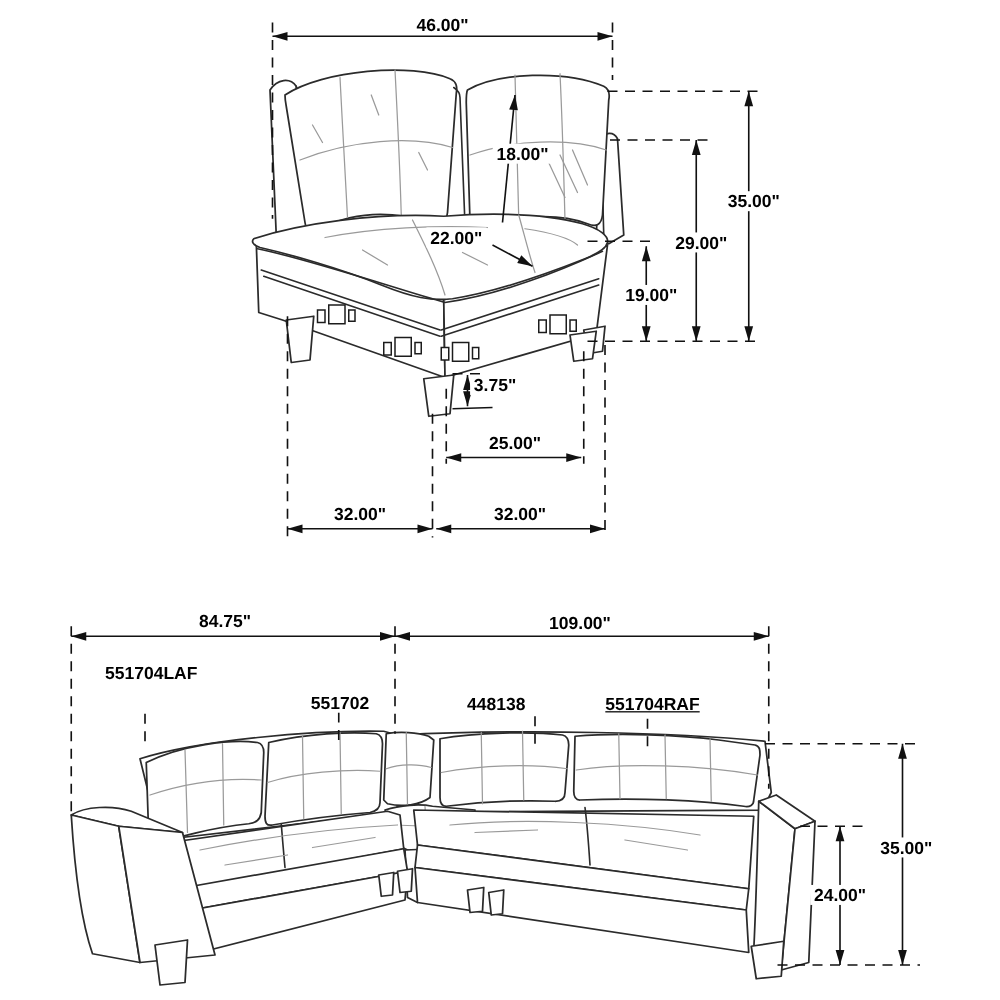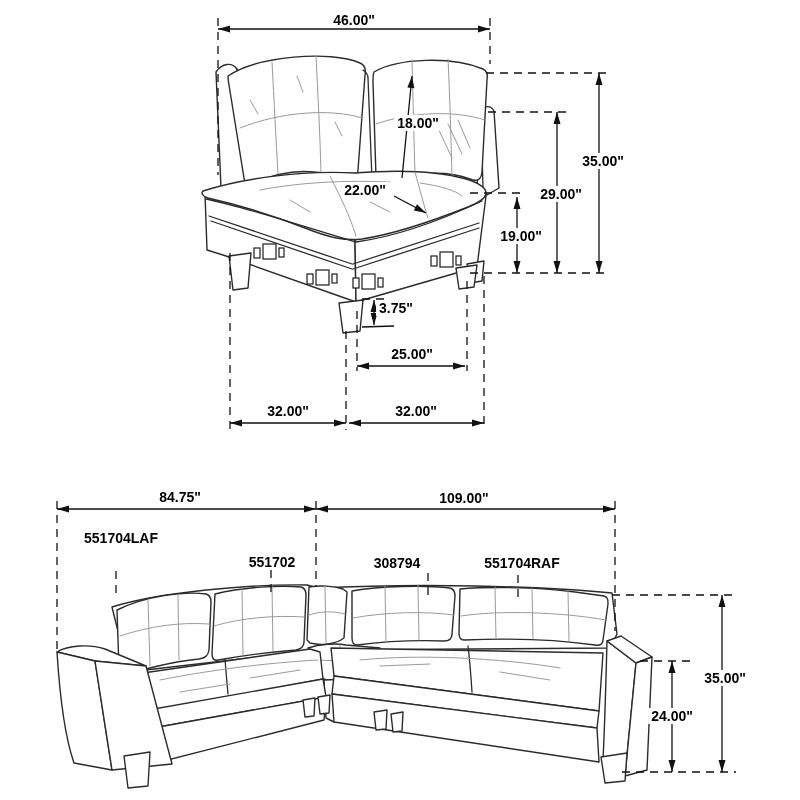--- a/index.html
+++ b/index.html
@@ -196,18 +196,18 @@
   <div class="dim" style="left:521px;top:236px;">19.00"</div>
   <div class="dim" style="left:396px;top:308px;">3.75"</div>
   <div class="dim" style="left:412px;top:354px;">25.00"</div>
   <div class="dim" style="left:288px;top:411px;">32.00"</div>
   <div class="dim" style="left:416px;top:411px;">32.00"</div>
 
   <div class="dim" style="left:180px;top:497px;">84.75"</div>
   <div class="dim" style="left:464px;top:498px;">109.00"</div>
   <div class="dim" style="left:121px;top:538px;">551704LAF</div>
   <div class="dim" style="left:272px;top:562px;">551702</div>
-  <div class="dim" style="left:397px;top:563px;">308794</div>
-  <div class="dim" style="left:522px;top:563px;">551704RAF</div>
+  <div class="dim" style="left:397px;top:563px;">448138</div>
+  <div class="dim" style="left:522px;top:563px;text-decoration:underline;">551704RAF</div>
   <div class="dim" style="left:725px;top:678px;">35.00"</div>
   <div class="dim" style="left:672px;top:716px;">24.00"</div>
 
 </div>
 
 </body></html>

